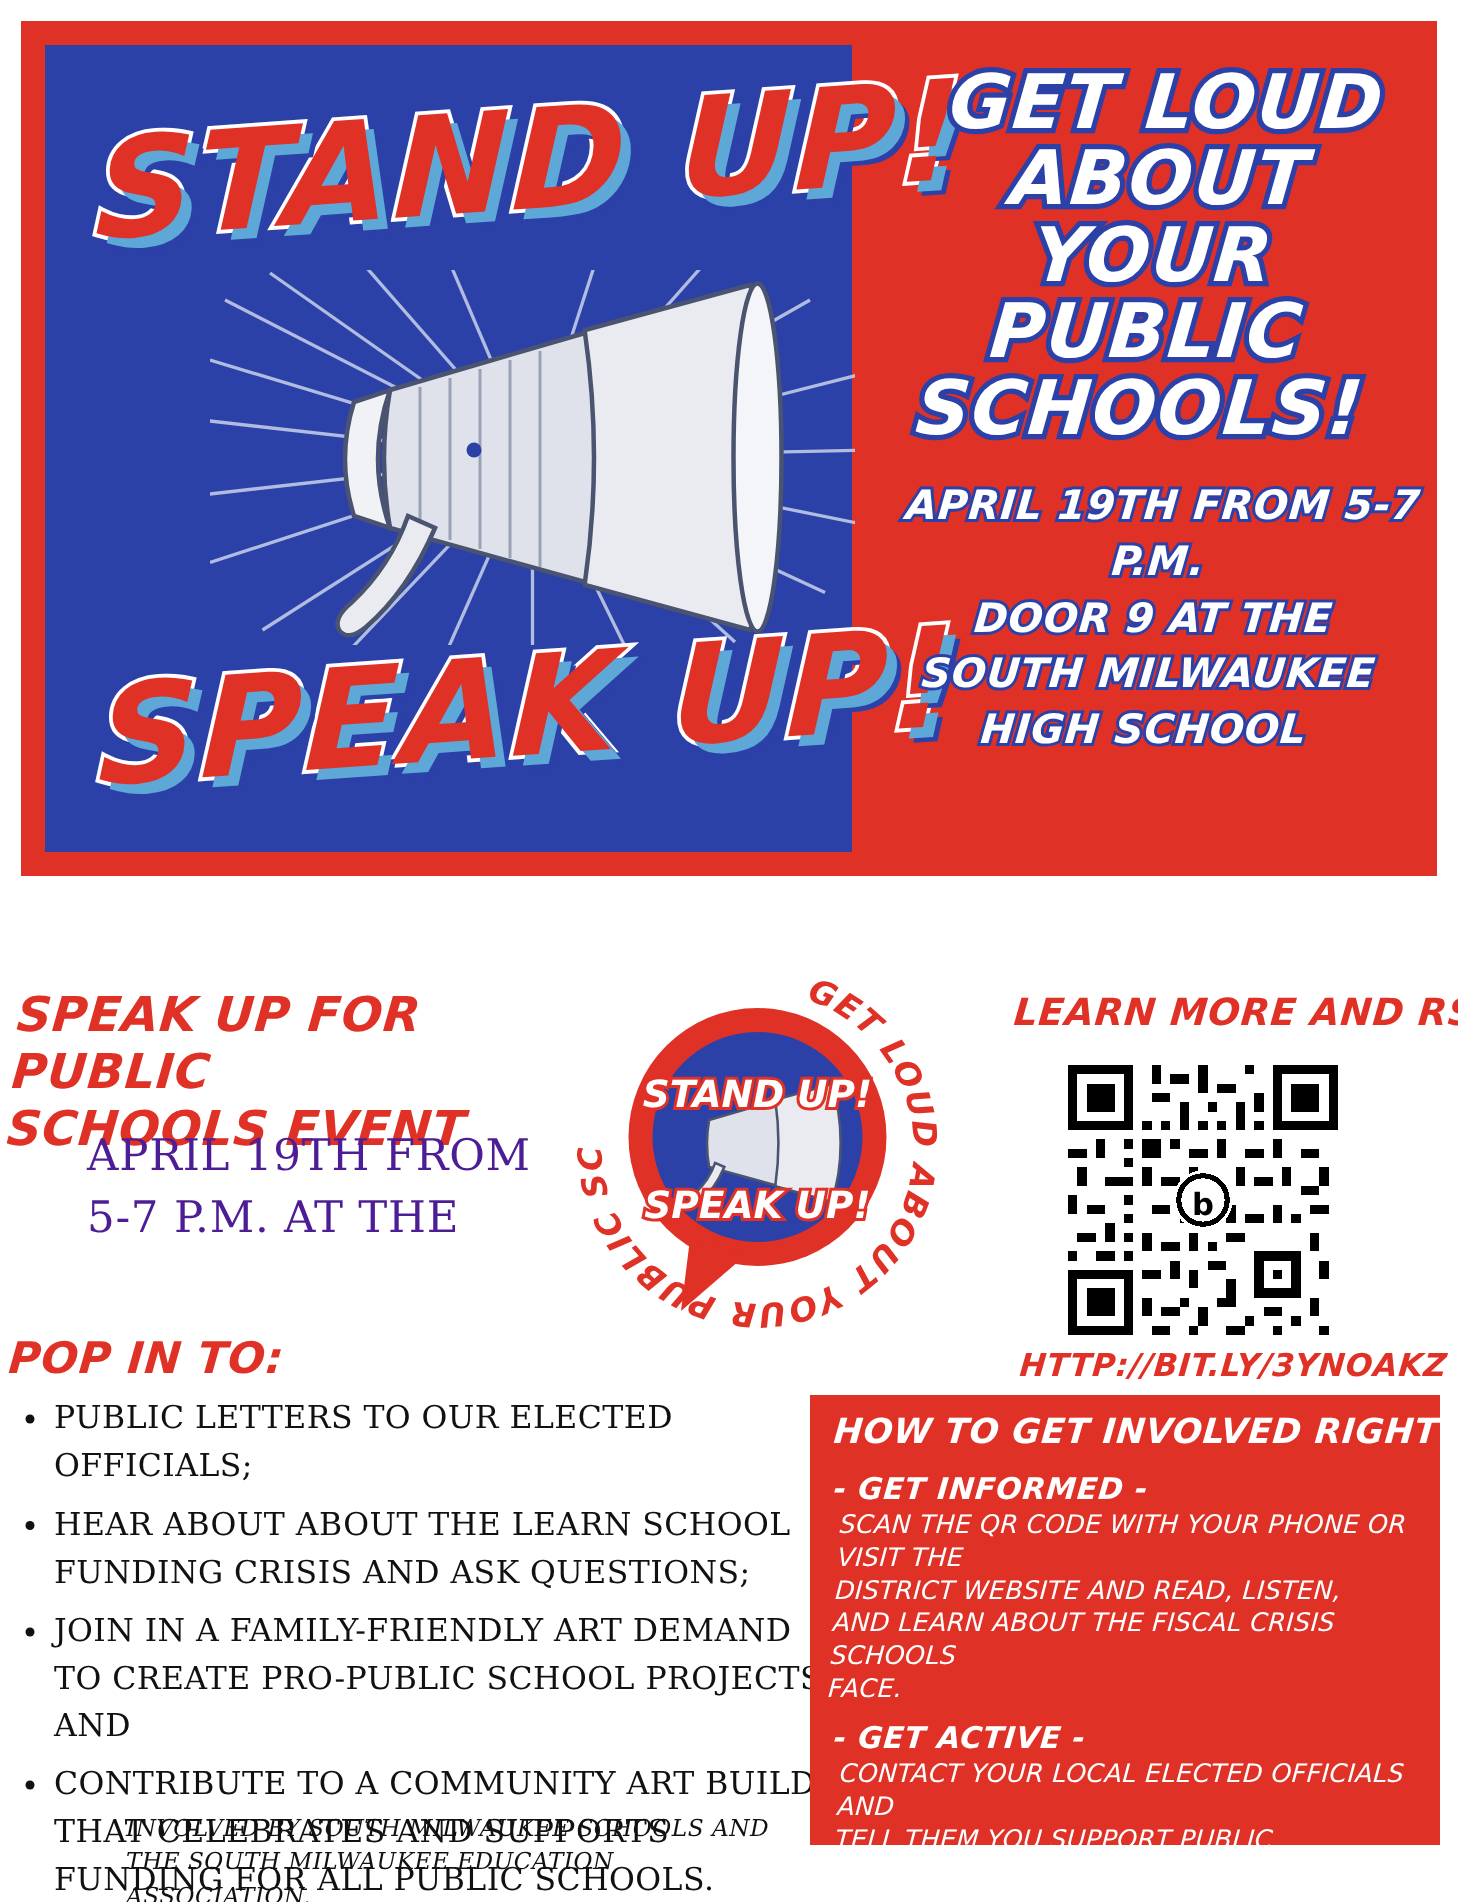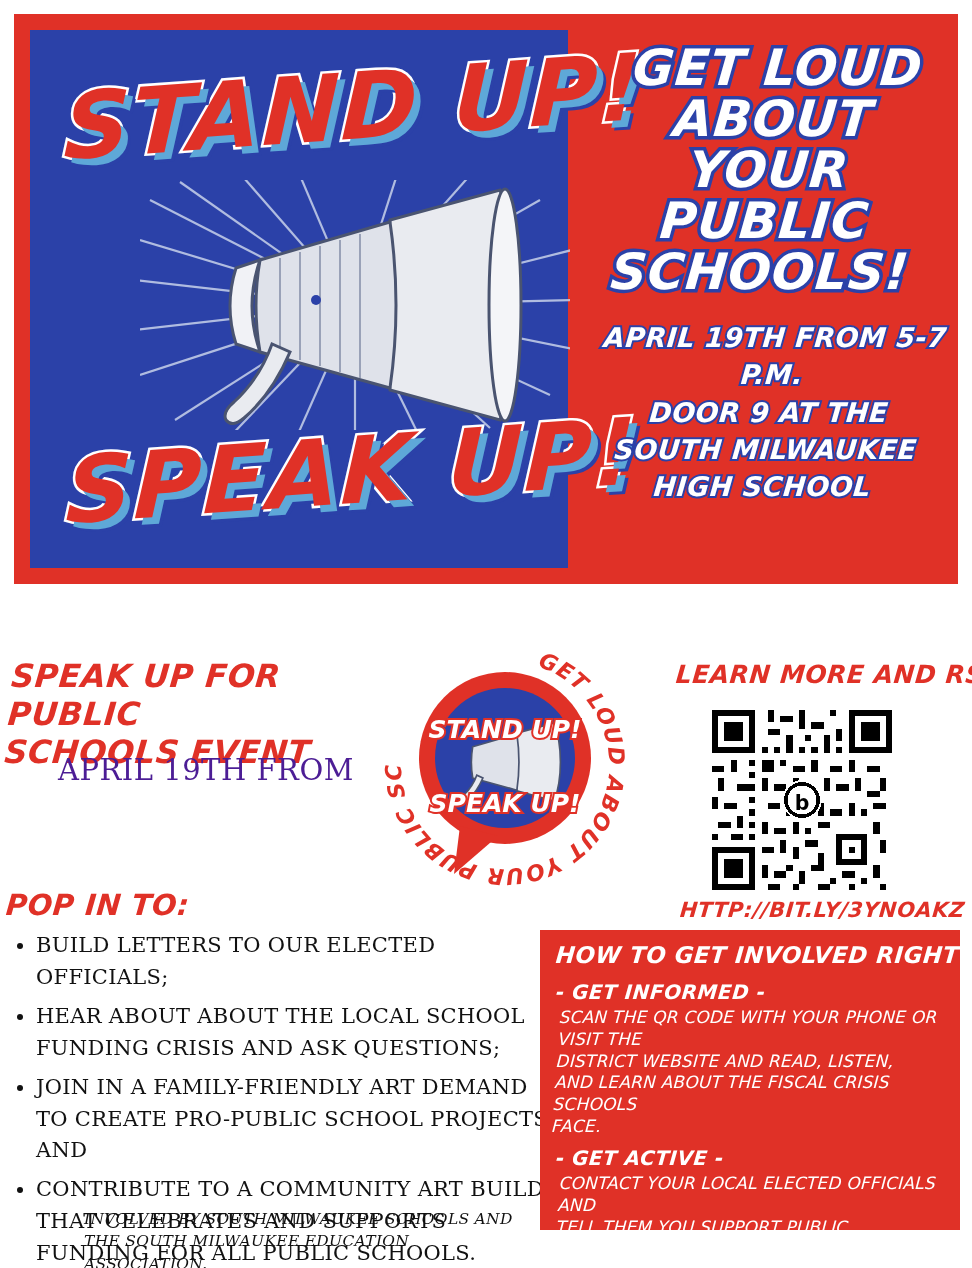--- a/index.html
+++ b/index.html
@@ -339,27 +339,28 @@
 
 <div class="lower">
 
   <div class="event-title">
     <div>SPEAK UP FOR PUBLIC</div>
     <div>SCHOOLS EVENT</div>
   </div>
 
   <div class="event-when">
     <div>APRIL 19TH FROM</div>
+    <div>5-7 P.M. AT THE</div>
   </div>
 
   <div class="pop-in">POP IN TO:</div>
 
   <ul class="bullets">
-    <li>BUILD LETTERS TO OUR ELECTED OFFICIALS;</li>
-    <li>HEAR ABOUT ABOUT THE LOCAL SCHOOL FUNDING CRISIS AND ASK QUESTIONS;</li>
+    <li>PUBLIC LETTERS TO OUR ELECTED OFFICIALS;</li>
+    <li>HEAR ABOUT ABOUT THE LEARN SCHOOL FUNDING CRISIS AND ASK QUESTIONS;</li>
     <li>JOIN IN A FAMILY-FRIENDLY ART DEMAND TO CREATE PRO-PUBLIC SCHOOL PROJECTS; AND</li>
     <li>CONTRIBUTE TO A COMMUNITY ART BUILD THAT CELEBRATES AND SUPPORTS FUNDING FOR ALL PUBLIC SCHOOLS.</li>
   </ul>
 
   <div class="sponsor">
     <div>INVOLVED BY SOUTH MILWAUKEE SCHOOLS AND</div>
     <div>THE SOUTH MILWAUKEE EDUCATION ASSOCIATION.</div>
   </div>
 
   <div class="logo-wrap">

